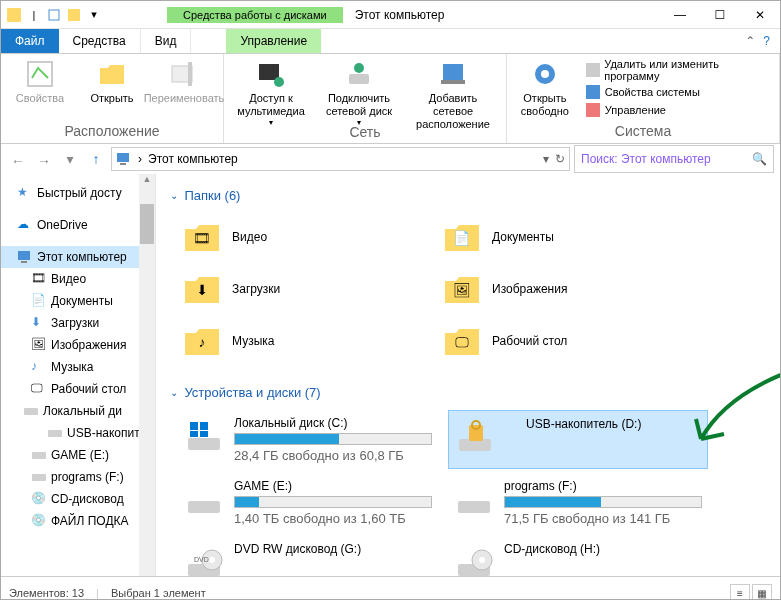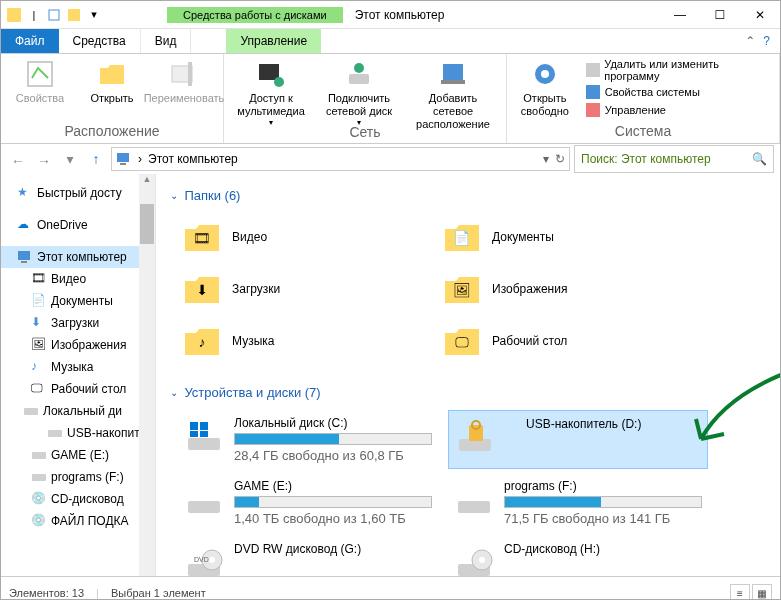--- a/index.html
+++ b/index.html
@@ -31,21 +31,21 @@
 .ribbon-list { display: flex; flex-direction: column; gap: 2px; font-size: 11px; }
 .ribbon-list-item { display: flex; align-items: center; gap: 4px; }
 .ribbon-small-icon { width: 16px; height: 16px; }
 
 .address-row { height: 30px; display: flex; align-items: center; padding: 3px 6px; gap: 4px; }
 .nav-btn { width: 22px; height: 22px; display: flex; align-items: center; justify-content: center; color: #888; font-size: 14px; border-radius: 2px; }
 .nav-btn.enabled { color: #1979ca; }
 .address-bar { flex: 1; border: 1px solid #ccc; height: 24px; display: flex; align-items: center; padding: 0 4px; gap: 6px; font-size: 12px; }
 .address-bar .ab-icon { width: 16px; height: 16px; }
 .address-refresh { margin-left: auto; display: flex; gap: 6px; color: #666; }
-.search-box { width: 200px; border: 1px solid #ccc; height: 28px; display: flex; align-items: center; padding: 0 6px; font-size: 12px; color: #4d7c0f; }
+.search-box { width: 200px; border: 1px solid #ccc; height: 28px; display: flex; align-items: center; padding: 0 6px; font-size: 12px; color: #8b5cf6; }
 .search-box .sicon { margin-left: auto; }
 
 .main-area { display: flex; height: 402px; }
 .nav-pane { width: 155px; border-right: 1px solid #e5e5e5; overflow: hidden; padding: 8px 0; position: relative; }
 .nav-item { display: flex; align-items: center; gap: 4px; padding: 3px 4px 3px 16px; font-size: 12px; white-space: nowrap; }
 .nav-item.selected { background: #cce8ff; }
 .nav-item .ni-icon { width: 16px; height: 16px; flex-shrink: 0; }
 .nav-scrollbar { position: absolute; right: 0; top: 0; width: 16px; height: 100%; background: #f0f0f0; }
 .nav-thumb { background: #c0c0c0; width: 14px; height: 40px; margin: 20px auto 0; }
 

